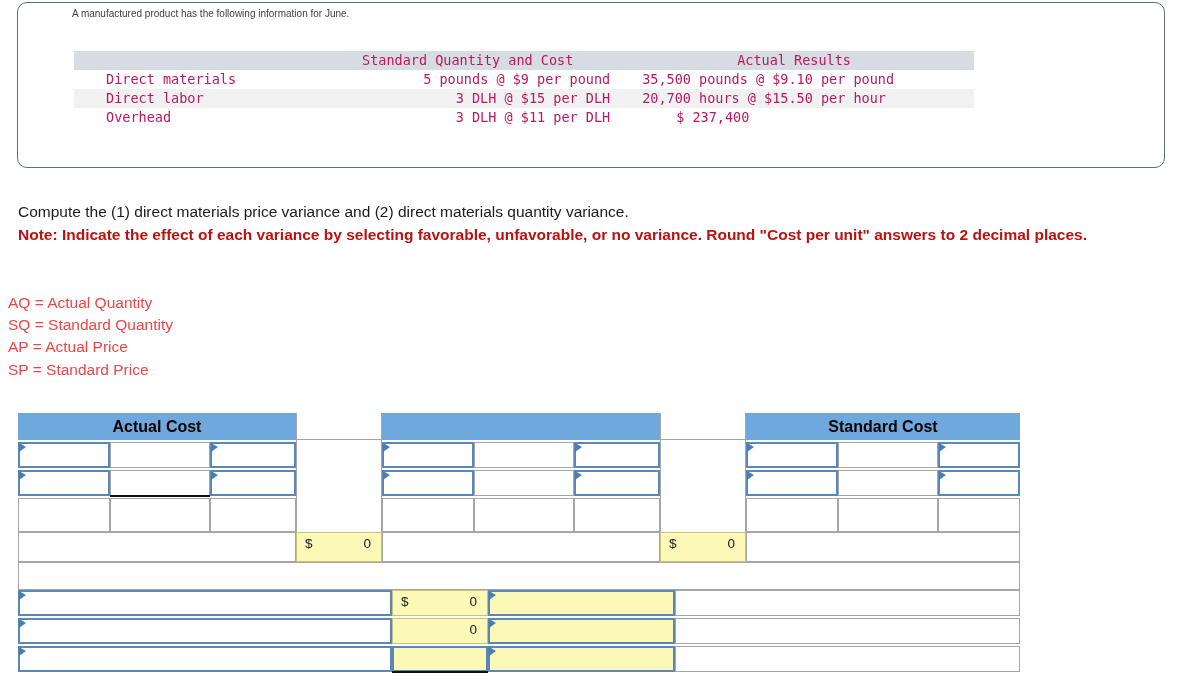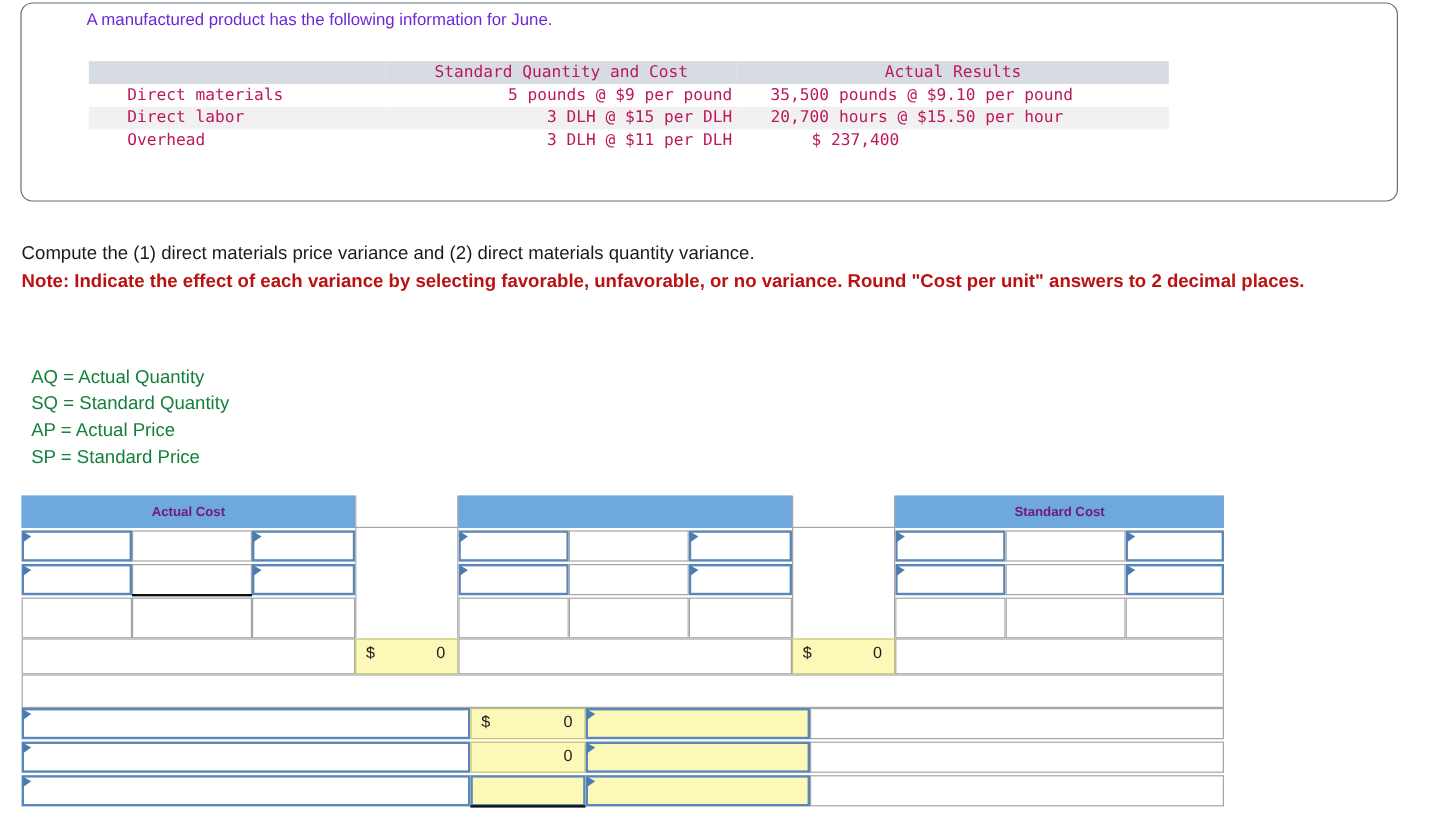--- a/index.html
+++ b/index.html
@@ -25,22 +25,22 @@
     height: 166px;
     border: 1px solid #5c7080;
     border-radius: 10px;
     background: #ffffff;
     box-sizing: border-box;
   }
   .info-title {
     position: absolute;
     left: 54px;
     top: 5px;
-    font-size: 14px;
-    color: #6d28d9;
+    font-size: 10px;
+    color: #404040;
     white-space: nowrap;
     text-align: center;
   }
 
   .info-table {
     position: absolute;
     left: 56px;
     top: 48px;
     width: 900px;
     border-collapse: collapse;
@@ -74,48 +74,47 @@
     top: 200px;
     width: 1170px;
     font-size: 15.5px;
     line-height: 23px;
   }
   .prompt .line1 { color: #1b1b1b; }
   .prompt .note  { color: #bb1111; font-weight: bold; }
 
   .legend {
     position: absolute;
-    left: 26px;
+    left: 8px;
     top: 292px;
     font-size: 15.5px;
     line-height: 22.2px;
-    color: #15803d;
-    margin-top: 12px;
+    color: #ef4444;
   }
 
   
   .grid {
     position: absolute;
     left: 18px;
     top: 413px;
     width: 1002px;
     height: 250px;
   }
   .gcell {
     position: absolute;
     box-sizing: border-box;
     border: 1px solid #a6a6a6;
     background: #ffffff;
   }
   .hdr {
     background: #6fa8dc;
     border: 1px solid #6fa8dc;
-    color: #701a75;
+    color: #000000;
     font-weight: bold;
-    font-size: 11px;
+    font-size: 16px;
     text-align: center;
     line-height: 26px;
   }
   .hdr-plain { background: #6fa8dc; border: 1px solid #6fa8dc; }
 
   
   .ddbox {
     position: absolute;
     box-sizing: border-box;
     border: 2px solid #5b87b8;

